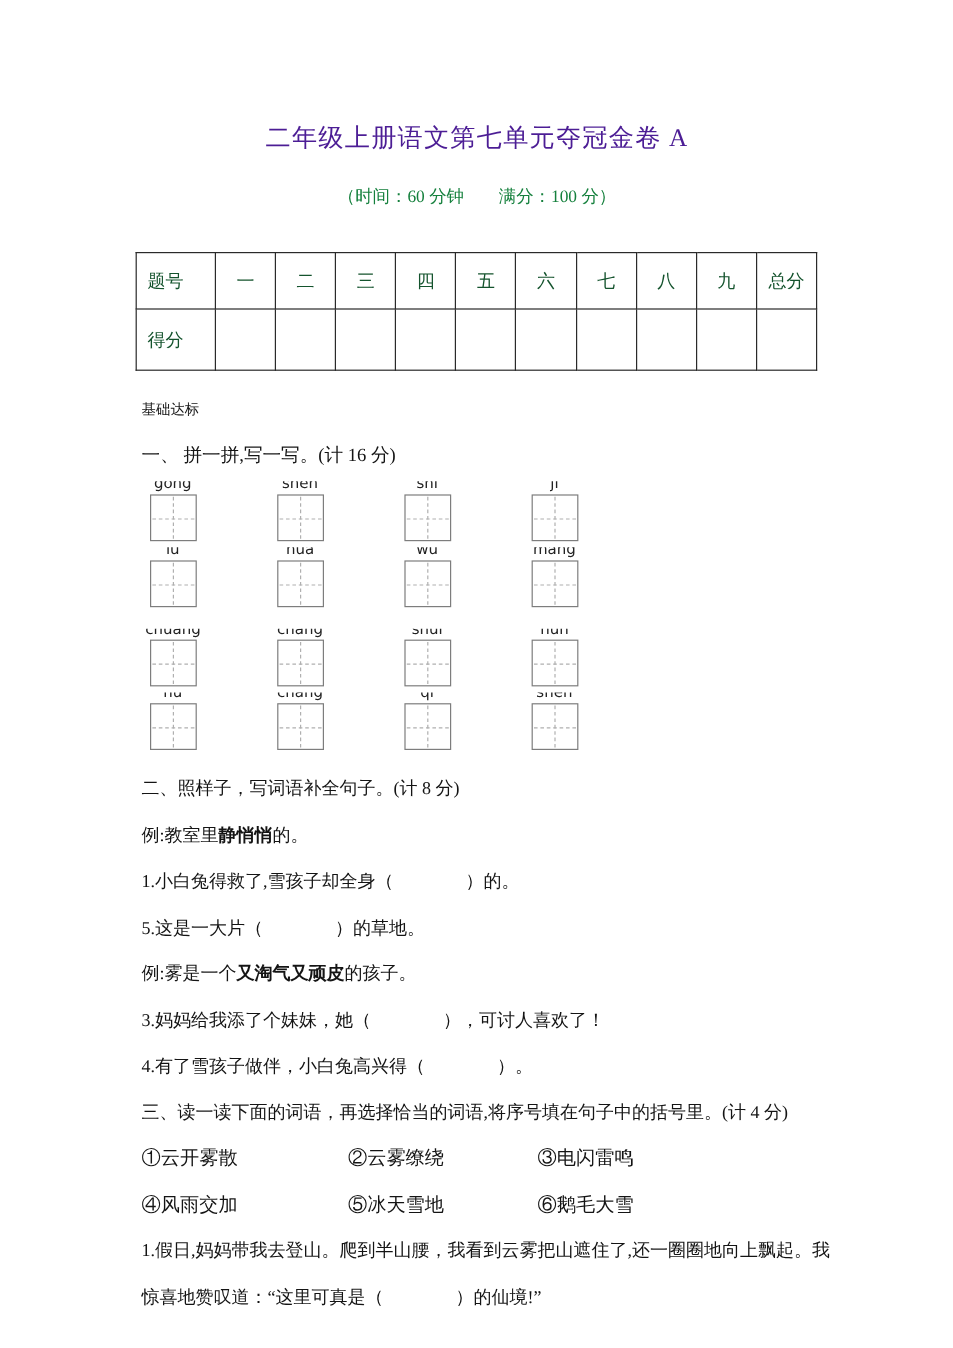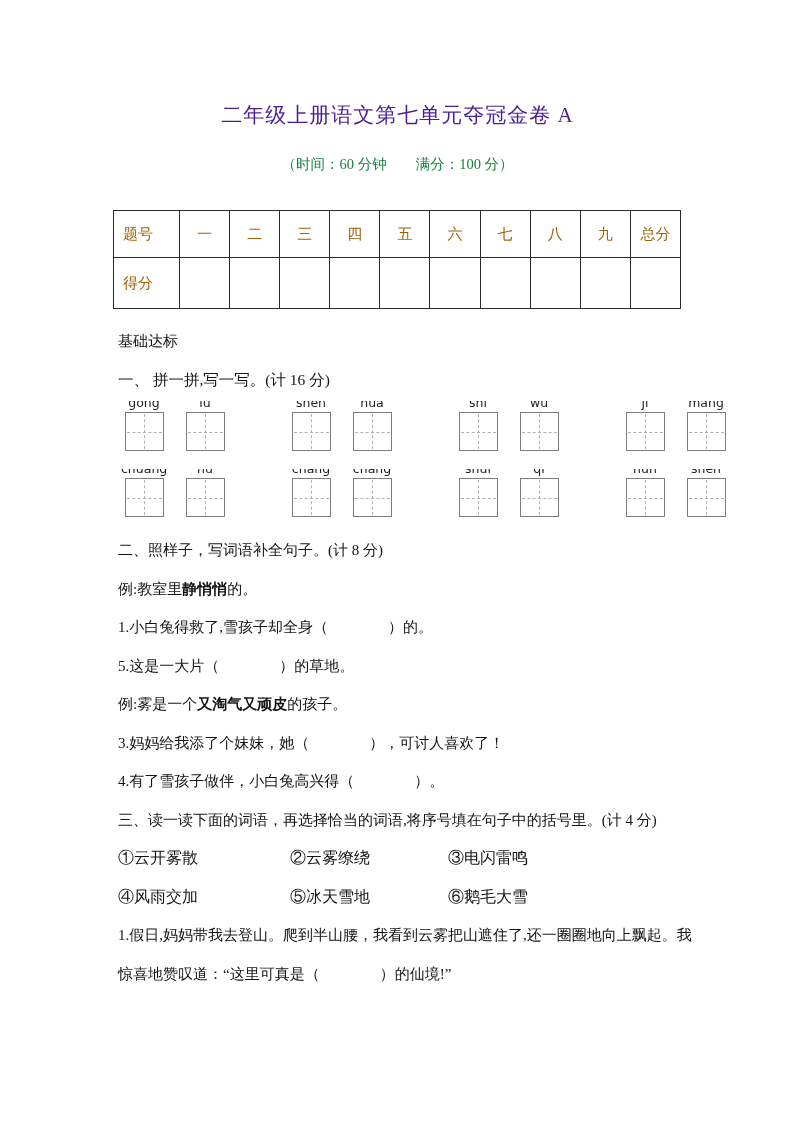--- a/index.html
+++ b/index.html
@@ -21,31 +21,31 @@
     margin:24px 0 0 0;text-align:center;
     font-size:14.5px;line-height:20px;color:#15803d;
   }
   table.score-table{
     margin-top:36px;width:568px;
     border-collapse:collapse;table-layout:fixed;
   }
   table.score-table td{
     border:1px solid #2a2a2a;
     text-align:center;vertical-align:middle;
-    font-size:15px;color:#a16207;padding:0;
+    font-size:15px;color:#14532d;padding:0;
   }
   table.score-table tr.hdr td{height:46px;}
   table.score-table tr.scr td{height:50px;}
   table.score-table td.label-cell{text-align:left;padding-left:9px;width:56px;}
-  .sec-label{margin:21px 0 0 5px;font-size:15px;line-height:22px;}
+  .sec-label{margin:21px 0 0 5px;font-size:12px;line-height:22px;}
   .q-title{margin:17px 0 0 5px;font-size:15.5px;line-height:22px;}
   .pz-area{margin:10px 0 0 8px;}
   .pz-row{display:flex;gap:60px;margin-top:0;}
   .pz-row + .pz-row{margin-top:18px;}
-  .pz-group{display:flex;gap:15px;}
+  .pz-group{display:flex;gap:5px;flex-direction:column;}
   .pz-col{display:flex;flex-direction:column;align-items:center;}
   .pz-pin{
     height:11px;overflow:hidden;width:46px;text-align:center;
     font-family:"DejaVu Sans","Liberation Sans",sans-serif;
     font-size:12.5px;color:#222;
   }
   .pz-pin span{display:block;margin-top:-6px;line-height:16px;}
   .pz-row.r2 .pz-pin{height:9px;text-align:center;}
   .pz-row.r2 .pz-pin span{margin-top:-8px;}
   .tzg{

